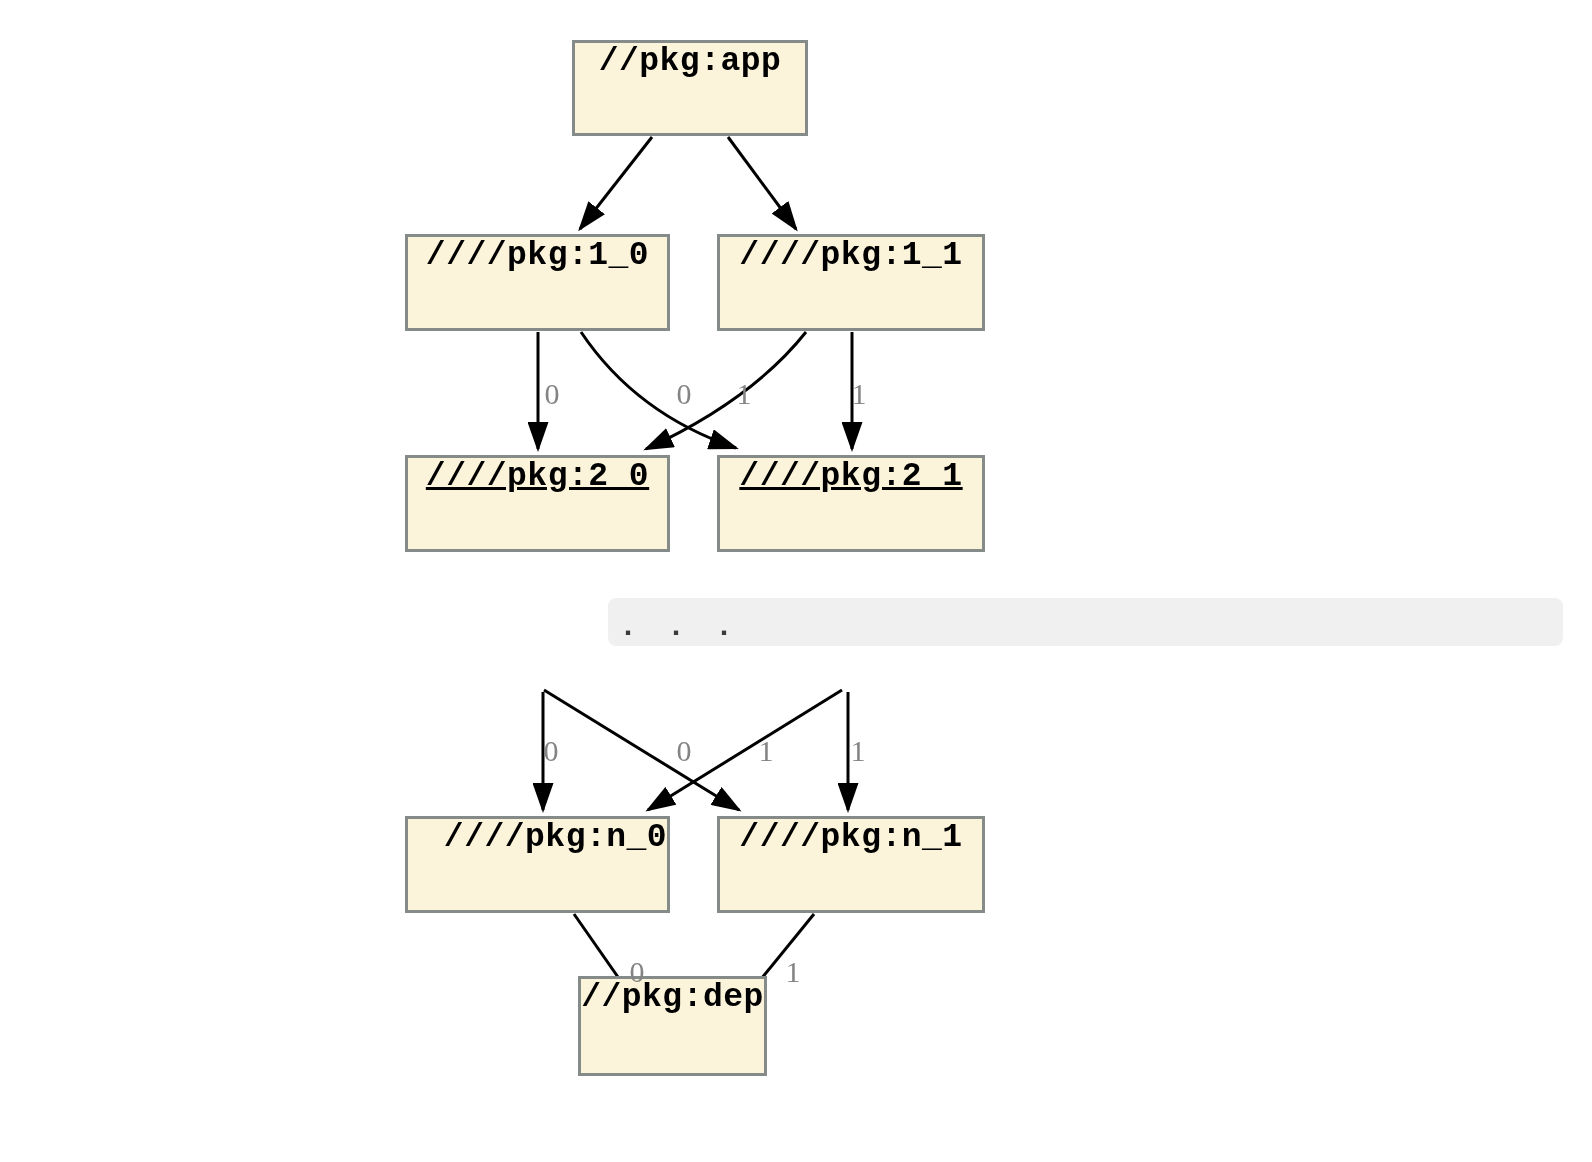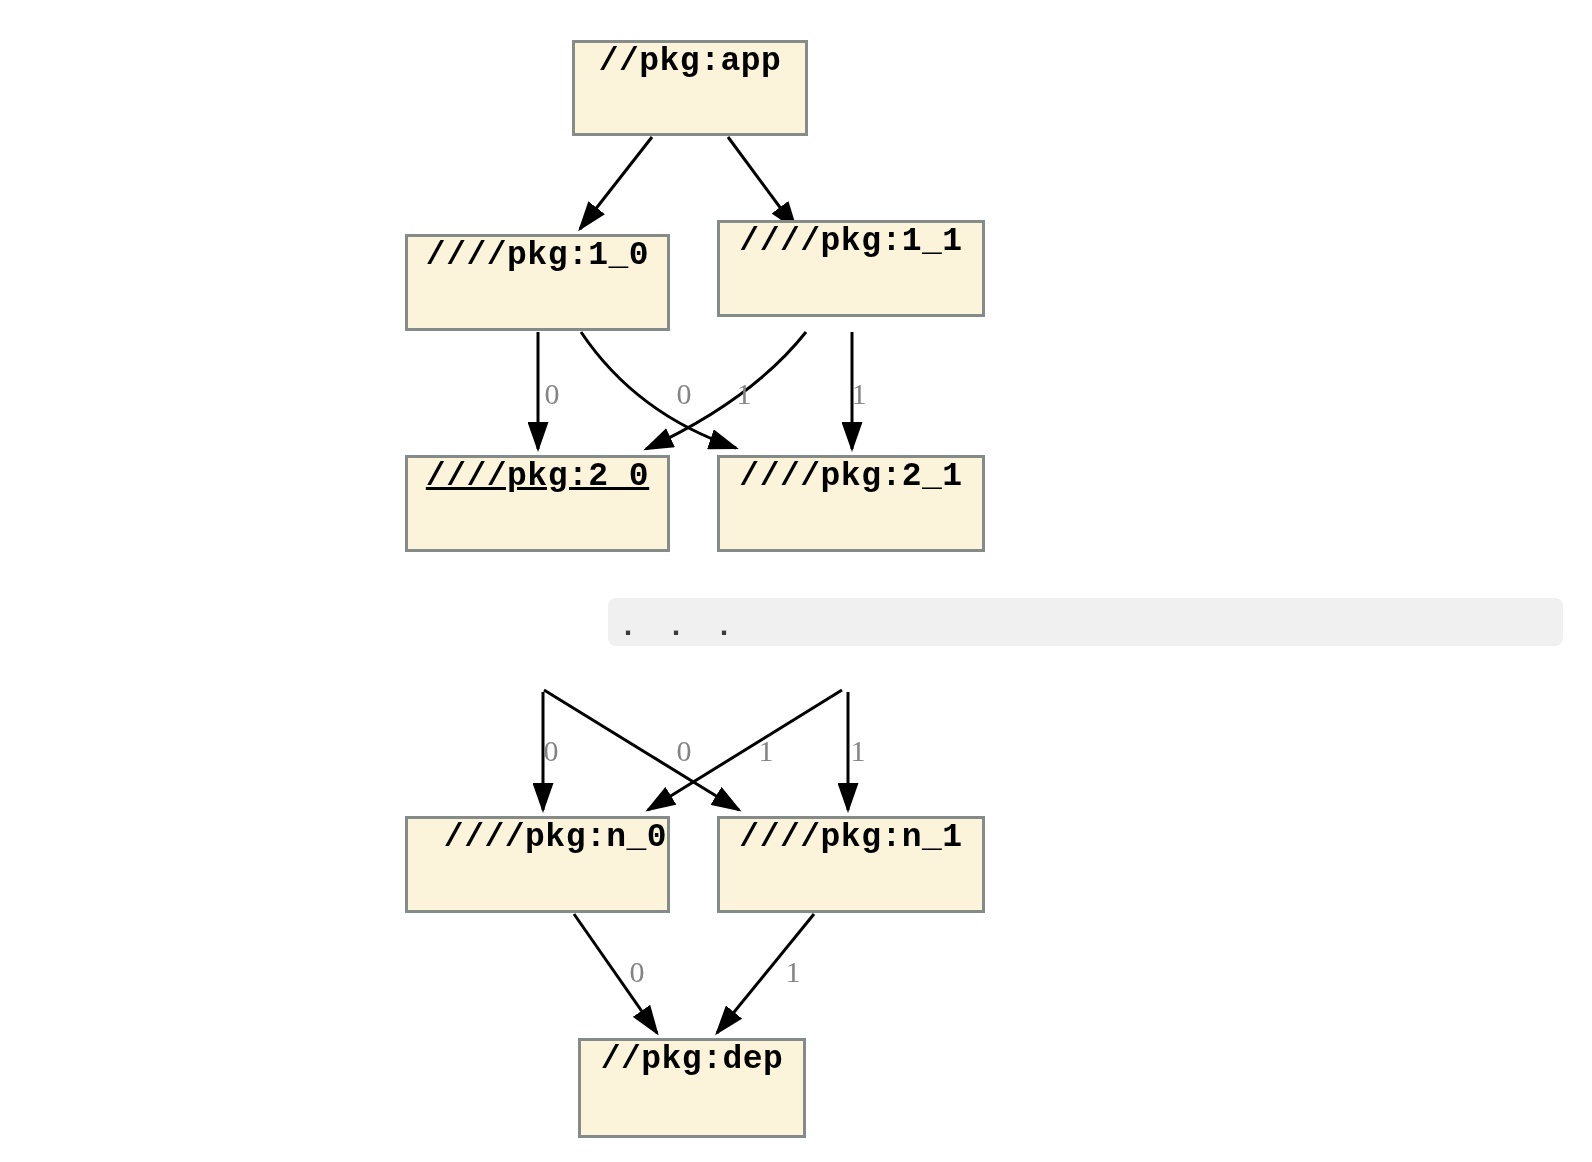--- a/index.html
+++ b/index.html
@@ -59,36 +59,36 @@
 
   <div class="ellipsis-band" style="background: rgb(240, 240, 241);">
     <span class="ellipsis-text">. . .</span>
   </div>
 <div class="node" style="left: 572px; top: 40px; width: 236px; height: 96px; background: rgb(251, 243, 218); border-color: rgb(132, 139, 137); color: rgb(0, 0, 0);">
       <span>//pkg:app</span>
     </div>
     <div class="node" style="left: 405px; top: 234px; width: 265px; height: 97px; background: rgb(251, 243, 218); border-color: rgb(132, 139, 137); color: rgb(0, 0, 0);">
       <span>////pkg:1_0</span>
     </div>
-    <div class="node" style="left: 717px; top: 220px; width: 268px; height: 97px; background: rgb(251, 243, 218); border-color: rgb(132, 139, 137); color: rgb(0, 0, 0);">
+    <div class="node" style="left: 717px; top: 234px; width: 268px; height: 97px; background: rgb(251, 243, 218); border-color: rgb(132, 139, 137); color: rgb(0, 0, 0);">
       <span>////pkg:1_1</span>
     </div>
     <div class="node" style="left: 405px; top: 455px; width: 265px; height: 97px; background: rgb(251, 243, 218); border-color: rgb(132, 139, 137); color: rgb(0, 0, 0); text-decoration: underline;">
       <span>////pkg:2_0</span>
     </div>
-    <div class="node" style="left: 717px; top: 455px; width: 268px; height: 97px; background: rgb(251, 243, 218); border-color: rgb(132, 139, 137); color: rgb(0, 0, 0);">
+    <div class="node" style="left: 717px; top: 455px; width: 268px; height: 97px; background: rgb(251, 243, 218); border-color: rgb(132, 139, 137); color: rgb(0, 0, 0); text-decoration: underline;">
       <span>////pkg:2_1</span>
     </div>
     <div class="node" style="left: 405px; top: 816px; width: 265px; height: 97px; background: rgb(251, 243, 218); border-color: rgb(132, 139, 137); color: rgb(0, 0, 0); padding-left: 36px;">
       <span>////pkg:n_0</span>
     </div>
     <div class="node" style="left: 717px; top: 816px; width: 268px; height: 97px; background: rgb(251, 243, 218); border-color: rgb(132, 139, 137); color: rgb(0, 0, 0);">
       <span>////pkg:n_1</span>
     </div>
-    <div class="node" style="left: 578px; top: 1038px; width: 228px; height: 100px; background: rgb(251, 243, 218); border-color: rgb(132, 139, 137); color: rgb(0, 0, 0);">
+    <div class="node" style="left: 578px; top: 976px; width: 189px; height: 100px; background: rgb(251, 243, 218); border-color: rgb(132, 139, 137); color: rgb(0, 0, 0);">
       <span>//pkg:dep</span>
     </div>
     <div class="edge-label" style="left: 552px; top: 394px; color: rgb(132, 132, 132);">0</div>
     <div class="edge-label" style="left: 744px; top: 394px; color: rgb(132, 132, 132);">1</div>
     <div class="edge-label" style="left: 684px; top: 394px; color: rgb(132, 132, 132);">0</div>
     <div class="edge-label" style="left: 859px; top: 394px; color: rgb(132, 132, 132);">1</div>
     <div class="edge-label" style="left: 551px; top: 751px; color: rgb(132, 132, 132);">0</div>
     <div class="edge-label" style="left: 766px; top: 751px; color: rgb(132, 132, 132);">1</div>
     <div class="edge-label" style="left: 684px; top: 751px; color: rgb(132, 132, 132);">0</div>
     <div class="edge-label" style="left: 858px; top: 751px; color: rgb(132, 132, 132);">1</div>

